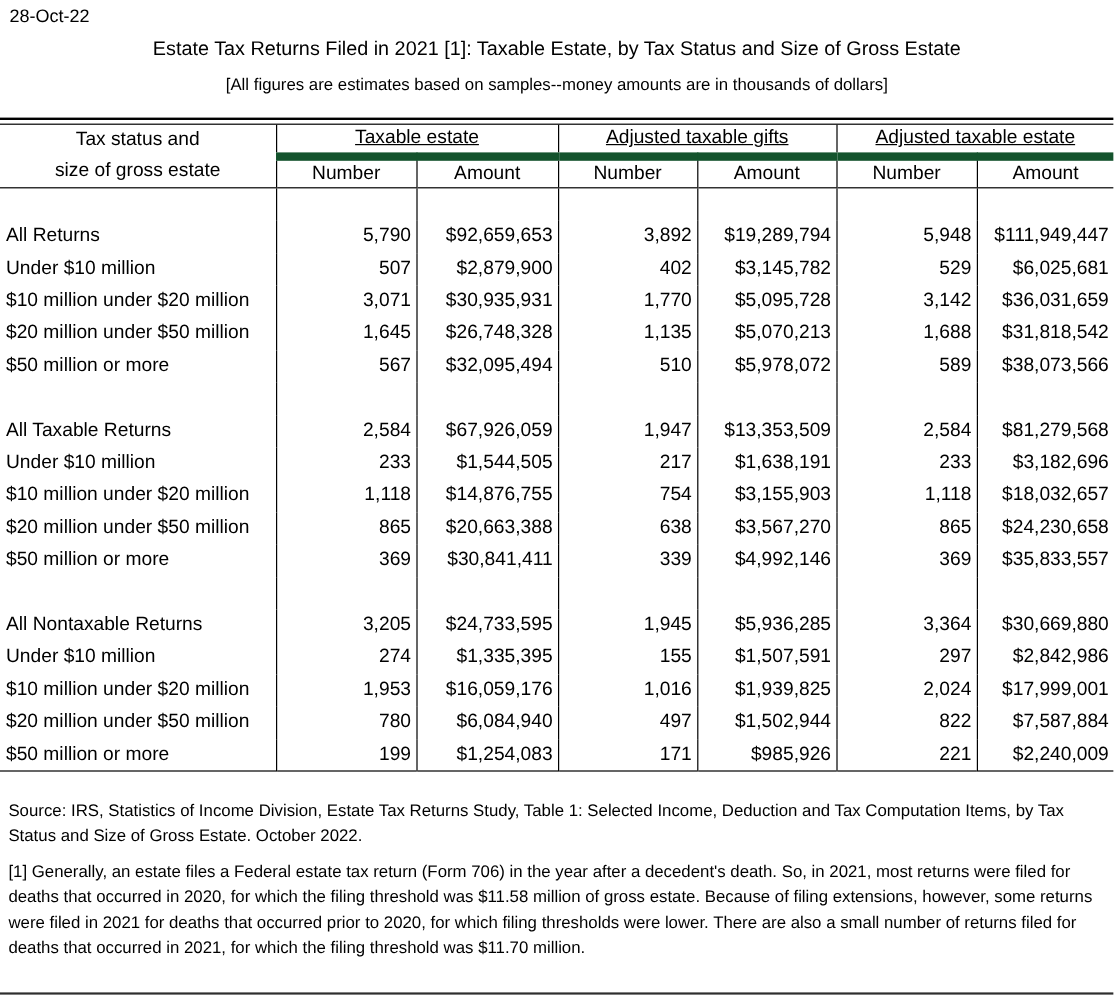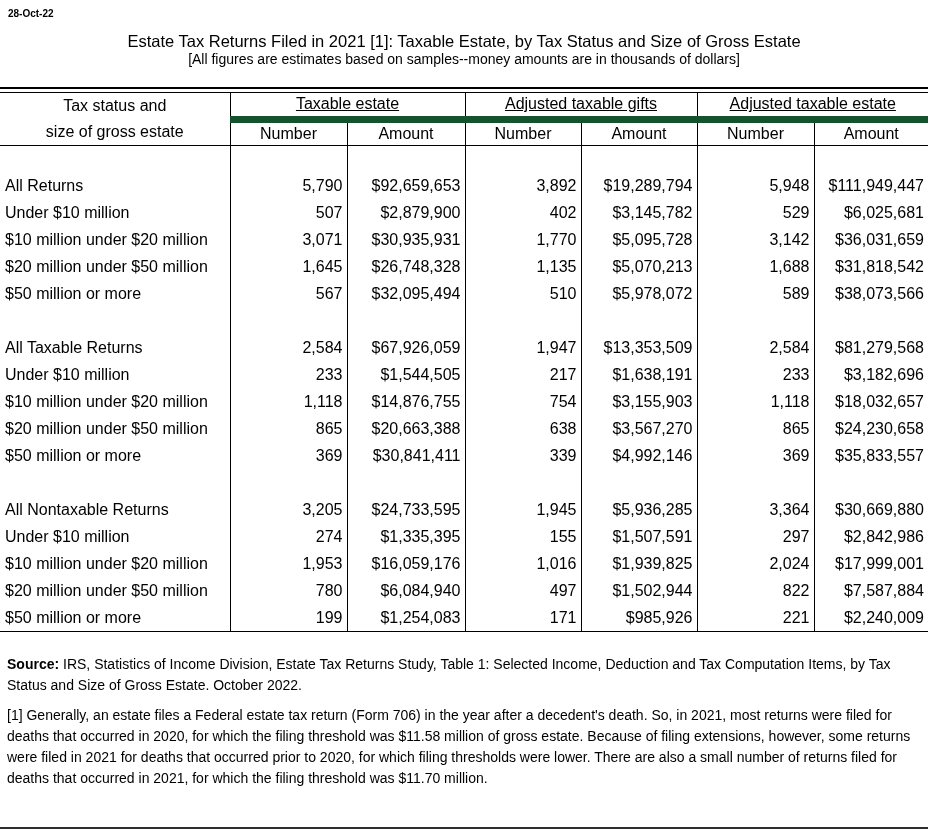--- a/index.html
+++ b/index.html
@@ -3,23 +3,23 @@
 <meta charset="utf-8">
 <style>
   * { margin: 0; padding: 0; box-sizing: border-box; }
   html, body { background: #ffffff; }
   body {
     width: 928px; height: 829px;
     position: relative; overflow: hidden;
     font-family: "Liberation Sans", "DejaVu Sans", sans-serif;
     color: #000;
   }
-  .date { padding: 6px 0 0 8px; font-size: 10px; font-weight: bold; line-height: 15px; }
+  .date { padding: 6px 0 0 8px; font-size: 15px; font-weight: normal; line-height: 15px; }
   .title { text-align: center; font-weight: normal; font-size: 16.5px; margin-top: 11px; line-height: 19px; }
-  .subtitle { text-align: center; font-size: 14px; margin-top: 0; line-height: 17px; }
+  .subtitle { text-align: center; font-size: 14px; margin-top: 11px; line-height: 17px; }
 
   .rule-double {
     margin-top: 19px;
     height: 6px;
     border-top: 2px solid #000;
     border-bottom: 1px solid #000;
   }
 
   table.data {
     width: 928px;
@@ -41,21 +41,21 @@
 
   tbody tr { height: 27px; padding-left: 36px; }
   tbody td.label { text-align: left; padding-left: 5px; vertical-align: middle; }
   tbody td.num { text-align: right; padding-right: 4px; vertical-align: middle; }
   tbody tr.total { font-weight: bold; }
 
   .footer { padding: 0 7px; font-size: 14px; }
   .source { margin-top: 22px; line-height: 21px; }
   .notes { margin-top: 9px; line-height: 21px; }
   .footnote { margin-top: 9px; line-height: 21px; }
-  .lbl { font-weight: bold; }
+  .lbl { font-weight: normal; }
 
   .bottom-edge {
     position: absolute; left: 0; bottom: 0;
     width: 100%; height: 2px; background: #2e2e2e;
   }
 </style>
 </head>
 <body>
 
 <div class="date">28-Oct-22</div>

